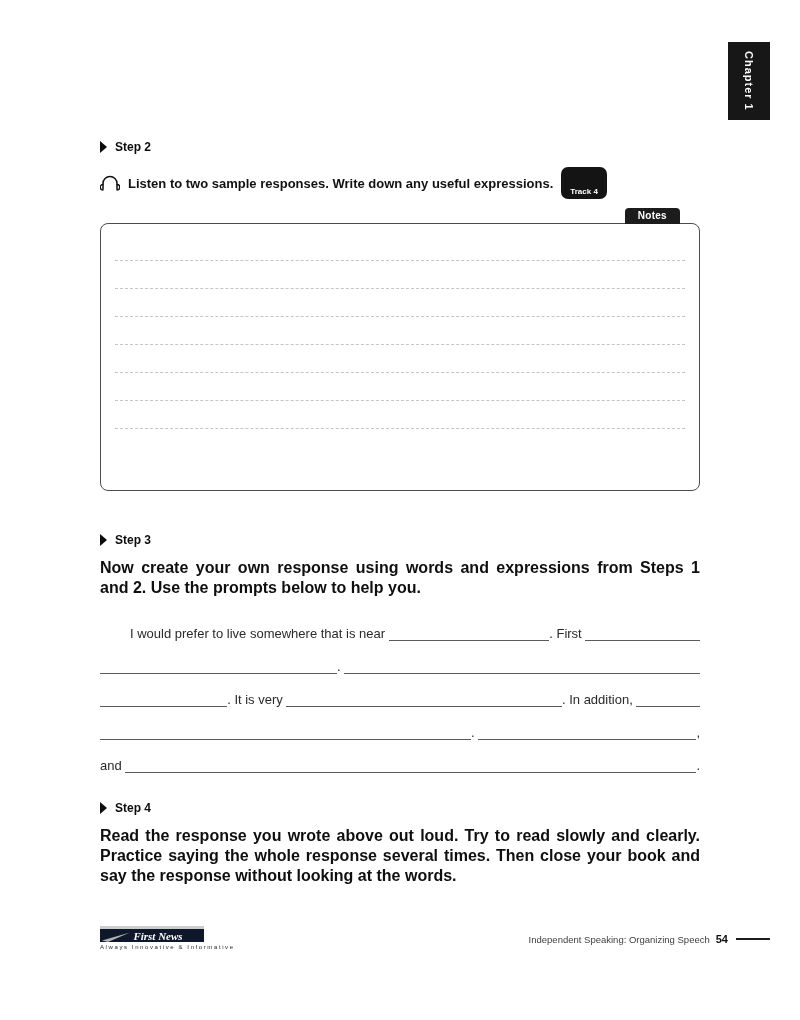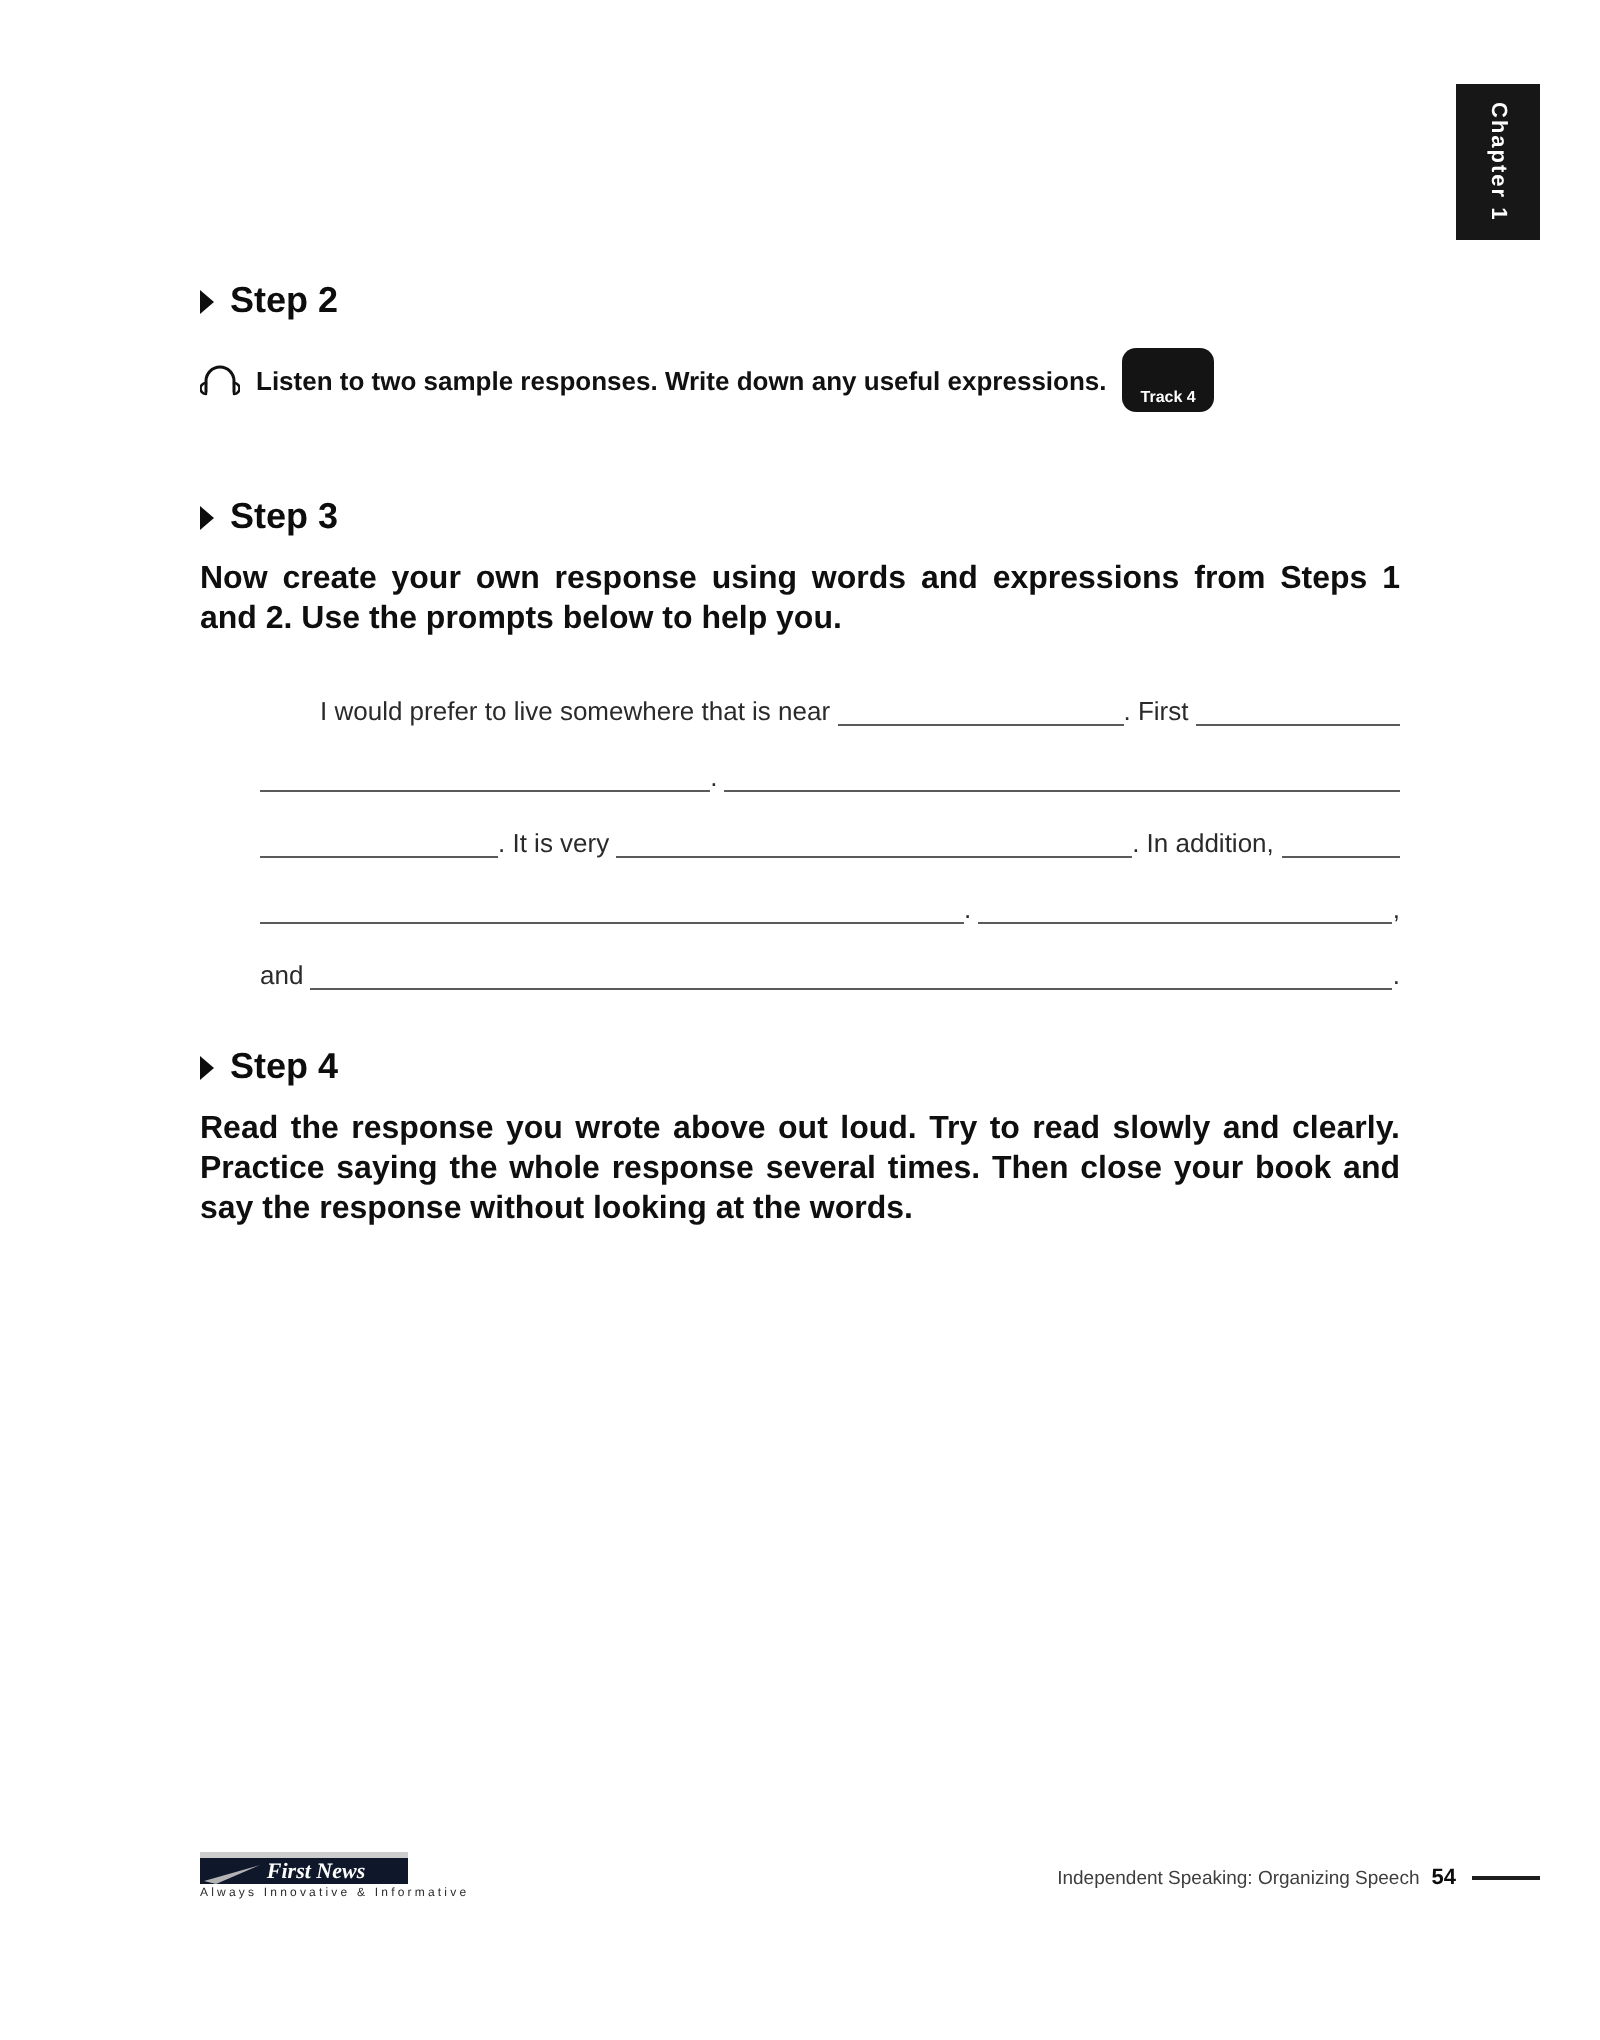--- a/index.html
+++ b/index.html
@@ -40,21 +40,21 @@
     width: 600px;
   }
   .spacer-top { height: 140px; }
 
   
   .step-heading {
     display: flex;
     align-items: center;
     gap: 8px;
     margin: 0;
-    font-size: 18px;
+    font-size: 12px;
     font-weight: bold;
     color: #0d0d0d;
   }
   .tri {
     width: 0; height: 0;
     border-left: 7px solid #0d0d0d;
     border-top: 6px solid transparent;
     border-bottom: 6px solid transparent;
     flex: 0 0 auto;
   }
@@ -112,21 +112,20 @@
     text-align: justify;
     color: #0f0f0f;
   }
 
   .prompt-lines { margin-top: 24px; font-size: 13px; color: #2a2a2a; }
   .prompt-line {
     display: flex;
     align-items: flex-end;
     height: 19px;
     margin-bottom: 14px;
-    margin-left: 30px;
   }
   .prompt-text { white-space: pre; flex: 0 0 auto; }
   .prompt-blank {
     border-bottom: 1px solid #5a5a5a;
     height: 13px;
     flex-grow: 1;
     flex-basis: 0;
   }
 
   
@@ -196,20 +195,32 @@
         <span class="headphones">
           <svg width="20" height="18" viewBox="0 0 20 18">
             <path d="M3 15 V9.5 a7 7 0 0 1 14 0 V15" fill="none" stroke="#111" stroke-width="1.5" stroke-linecap="round"></path>
             <path d="M3 10.5 a2.4 2.4 0 0 0 0 5.5" fill="none" stroke="#111" stroke-width="1.3" stroke-linecap="round"></path>
             <path d="M17 10.5 a2.4 2.4 0 0 1 0 5.5" fill="none" stroke="#111" stroke-width="1.3" stroke-linecap="round"></path>
           </svg>
         </span>
         <span class="instr">Listen to two sample responses. Write down any useful expressions.</span>
         <span class="track-badge">Track 4</span>
       </div>
+      <div class="notes-wrap">
+        <div class="notes-tab">Notes</div>
+        <div class="notes-box">
+            <div class="note-line"></div>
+            <div class="note-line"></div>
+            <div class="note-line"></div>
+            <div class="note-line"></div>
+            <div class="note-line"></div>
+            <div class="note-line"></div>
+            <div class="note-line"></div>
+          </div>
+      </div>
     </section>
 
     <section class="step3">
       <h2 class="step-heading">
         <span class="tri"></span>
         <span>Step 3</span>
       </h2>
       <p class="step-para">Now create your own response using words and expressions from Steps 1 and 2. Use the prompts below to help you.</p>
       <div class="prompt-lines">
           <div class="prompt-line" style="padding-left: 30px;">

